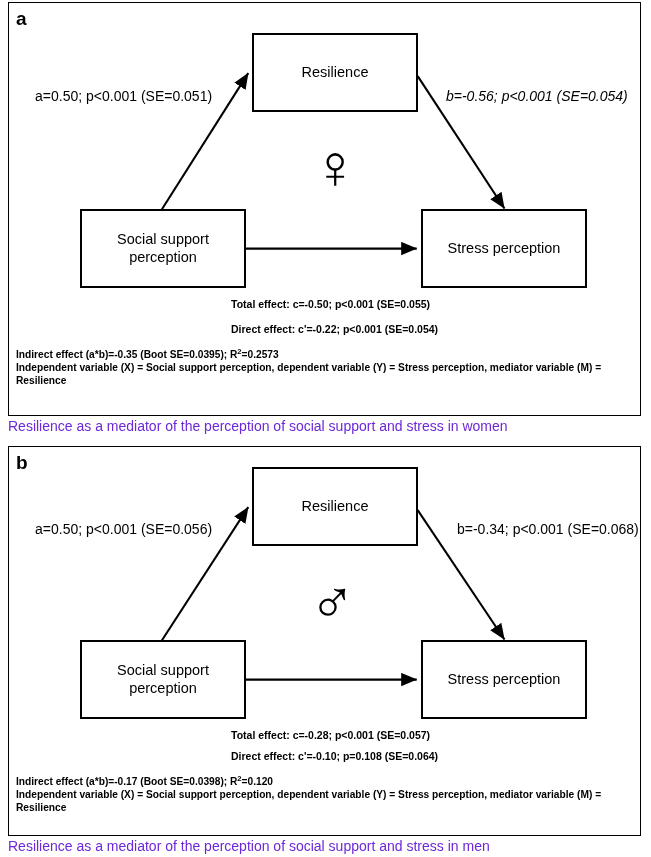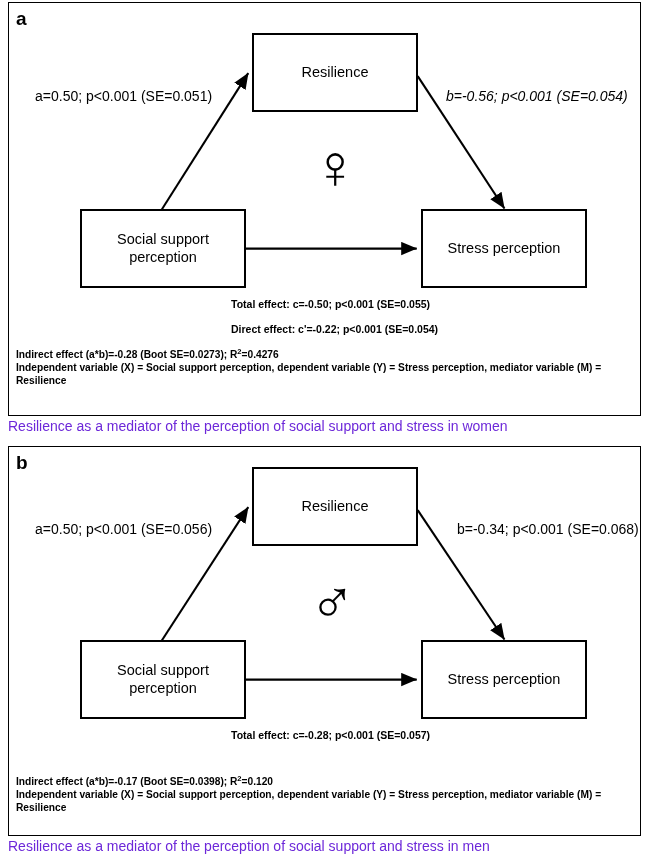--- a/index.html
+++ b/index.html
@@ -154,21 +154,21 @@
 
     <div class="path-label" style="left:437px; top:85px;font-style:italic;">b=-0.56; p&lt;0.001 (SE=0.054)</div>
 
     <div class="gender-symbol gender-female" style="left:303px; top:133px;">♀</div>
 
     <div class="effect-line" style="left:222px; top:295px;">Total effect: c=-0.50; p&lt;0.001 (SE=0.055)</div>
 
     <div class="effect-line" style="left:222px; top:320px;">Direct effect: c'=-0.22; p&lt;0.001 (SE=0.054)</div>
 
     <div class="footnote" style="left:7px; top:345px; width:620px;">
-      <div><span>Indirect effect (a*b)=-0.28 (Boot SE=0.0273); R</span><sup>2</sup><span>=0.4276</span></div>
+      <div><span>Indirect effect (a*b)=-0.35 (Boot SE=0.0395); R</span><sup>2</sup><span>=0.2573</span></div>
       <div>Independent variable (X) = Social support perception, dependent variable (Y) = Stress perception, mediator variable (M) =</div>
       <div>Resilience</div>
     </div>
 
   </div>
 
   <div class="caption caption-a">Resilience as a mediator of the perception of social support and stress in women</div>
 
   <div class="panel panel-b">
 
@@ -207,20 +207,21 @@
     </div>
 
     <div class="path-label" style="left:26px; top:74px;">a=0.50; p&lt;0.001 (SE=0.056)</div>
 
     <div class="path-label" style="left:437px; top:74px;padding-left:11px;">b=-0.34; p&lt;0.001 (SE=0.068)</div>
 
     <div class="gender-symbol gender-male" style="left:300px; top:122px;">♂</div>
 
     <div class="effect-line" style="left:222px; top:282px;">Total effect: c=-0.28; p&lt;0.001 (SE=0.057)</div>
 
+    <div class="effect-line" style="left:222px; top:303px;">Direct effect: c'=-0.10; p=0.108 (SE=0.064)</div>
 
     <div class="footnote" style="left:7px; top:328px; width:620px;">
       <div><span>Indirect effect (a*b)=-0.17 (Boot SE=0.0398); R</span><sup>2</sup><span>=0.120</span></div>
       <div>Independent variable (X) = Social support perception, dependent variable (Y) = Stress perception, mediator variable (M) =</div>
       <div>Resilience</div>
     </div>
 
   </div>
 
   <div class="caption caption-b">Resilience as a mediator of the perception of social support and stress in men</div>

